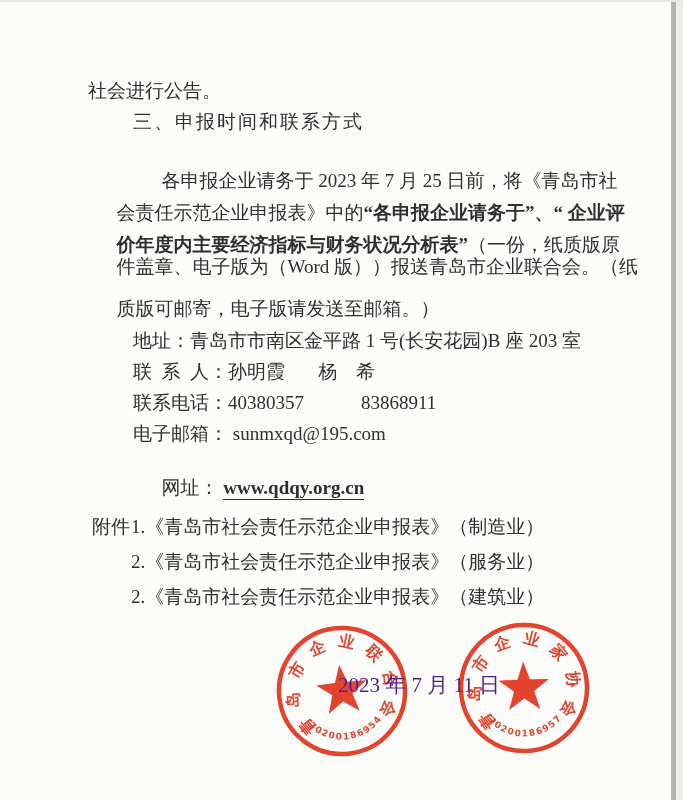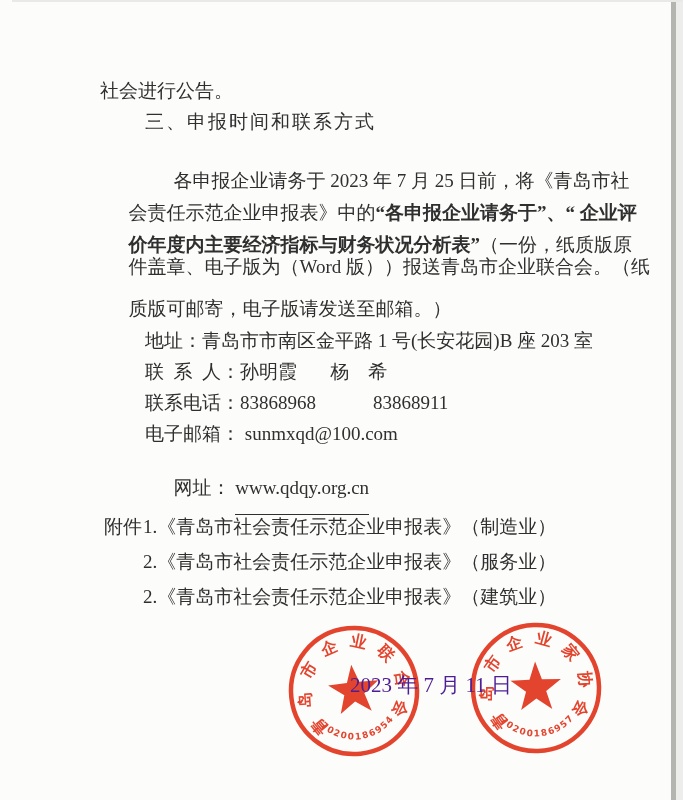--- a/index.html
+++ b/index.html
@@ -9,39 +9,40 @@
   }
   * { margin: 0; padding: 0; box-sizing: border-box; }
   html, body { width: 683px; height: 800px; }
   body {
     font-family: "Liberation Serif", "DejaVu Serif", serif;
     background: var(--bg);
     position: relative;
     overflow: hidden;
     color: var(--ink);
   }
-  .page { position: absolute; inset: 0; background: var(--bg); margin-left: 12px; }
+  .page { position: absolute; inset: 0; background: var(--bg); }
   
   .scan-edge-light { position: absolute; top: 0; right: 0; width: 7px; height: 100%; background: #ededeb; }
   .scan-edge-dark  { position: absolute; top: 0; right: 7px; width: 5px; height: 100%; background: #b4b4b1; }
   .scan-edge-top   { position: absolute; top: 0; left: 0; right: 0; height: 2px; background: #e9e9e7; }
 
   .line {
     position: absolute;
     white-space: pre;
     font-size: 19px;
     line-height: 1.2;
     color: var(--ink);
   }
   .heading { font-weight: normal; letter-spacing: 2px; }
   .para-line .seg-bold { font-weight: bold; }
   .indent-first { padding-left: 45px; text-align: center; }
   .url {
     border-bottom: 1.5px solid var(--ink);
-    padding-bottom: 16px;
+    padding-bottom: 1px;
+    font-weight: bold;
   }
   .date-line {
     position: absolute;
     left: 338px;
     top: 671px;
     font-size: 21px;
     white-space: pre;
     z-index: 5;
     color: #4c1d95;
   }
@@ -94,22 +95,22 @@
       <span class="seg">件盖章、电子版为（Word 版））报送青岛市企业联合会。（纸</span><span class="seg-bold"></span><span class="seg"></span>
     </div>
     <div class="line para-line" style="left:88px; top:275px">
       <span class="seg">质版可邮寄，电子版请发送至邮箱。）</span><span class="seg-bold"></span><span class="seg"></span>
     </div>
   </div>
 
   <div>
     <div class="line" style="left:133px; top:330px">地址：青岛市市南区金平路 1 号(长安花园)B 座 203 室</div>
     <div class="line" style="left:133px; top:361px">联  系  人：孙明霞       杨    希</div>
-    <div class="line" style="left:133px; top:392px">联系电话：83868968            83868911</div>
-    <div class="line" style="left:133px; top:423px">电子邮箱： sunmxqd@100.com</div>
+    <div class="line" style="left:133px; top:392px">联系电话：40380357            83868911</div>
+    <div class="line" style="left:133px; top:423px">电子邮箱： sunmxqd@195.com</div>
     <div class="line" style="left:133px; top:454px">
       <span>网址： </span><span class="url">www.qdqy.org.cn</span>
     </div>
   </div>
 
   <div>
     <div class="line" style="left:92px; top:516px">附件</div>
     <div class="line" style="left:131px; top:516px">1.《青岛市社会责任示范企业申报表》（制造业）</div>
     <div class="line" style="left:131px; top:551px">2.《青岛市社会责任示范企业申报表》（服务业）</div>
     <div class="line" style="left:131px; top:586px">2.《青岛市社会责任示范企业申报表》（建筑业）</div>

